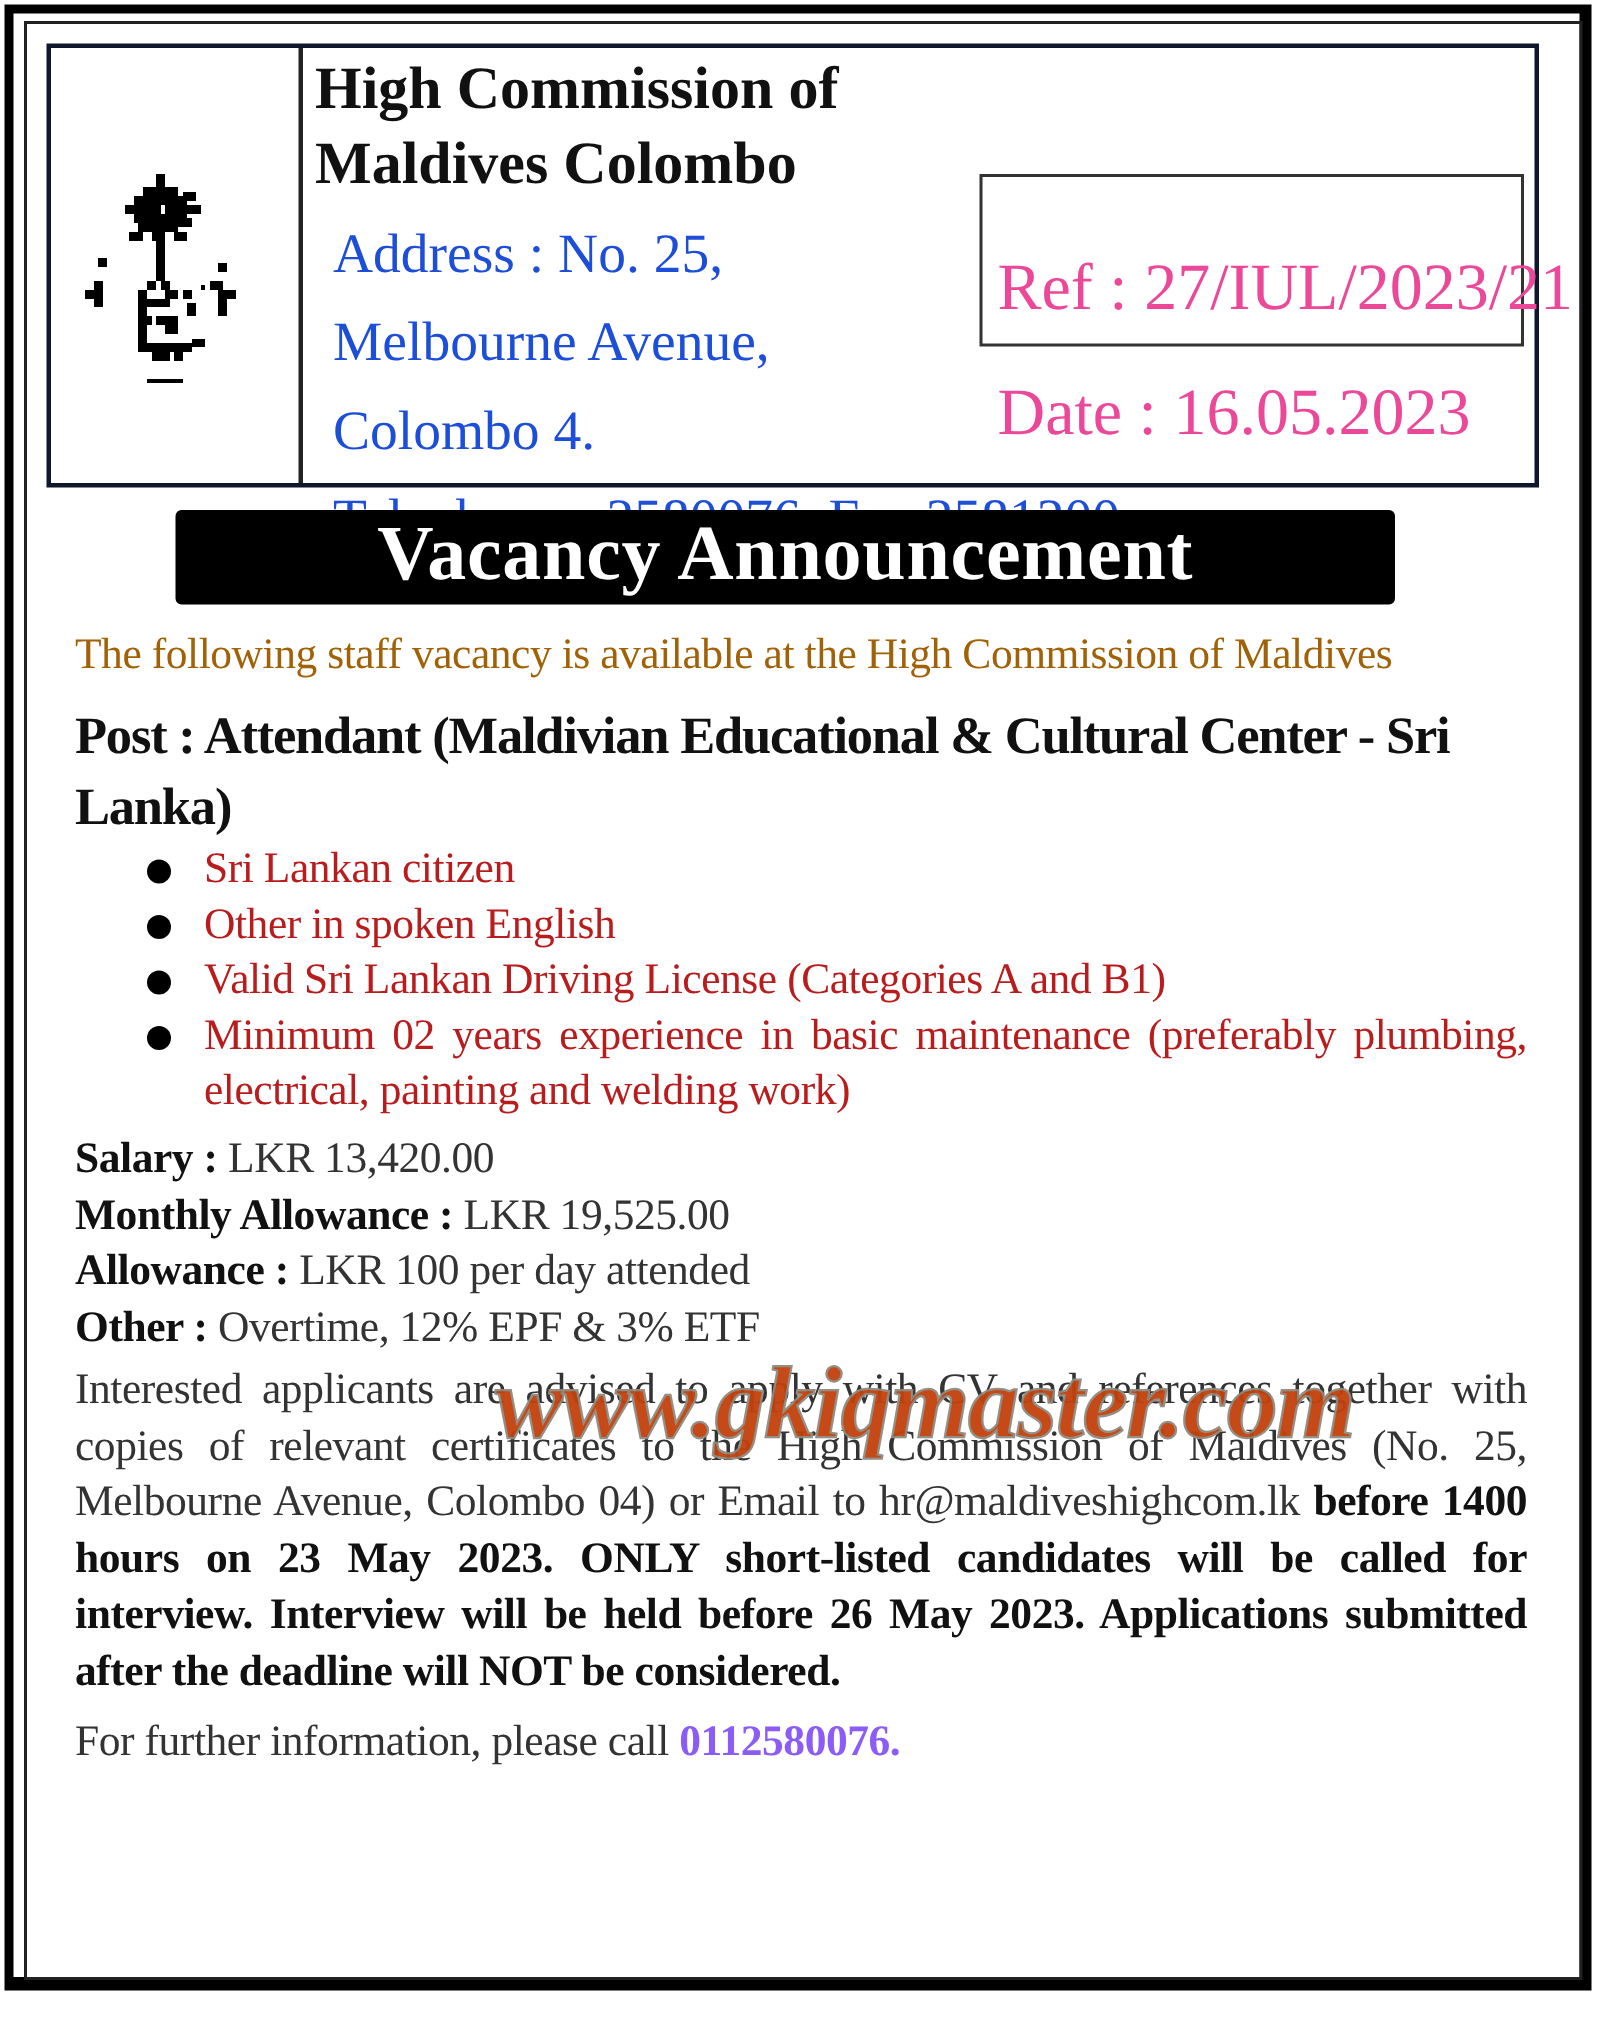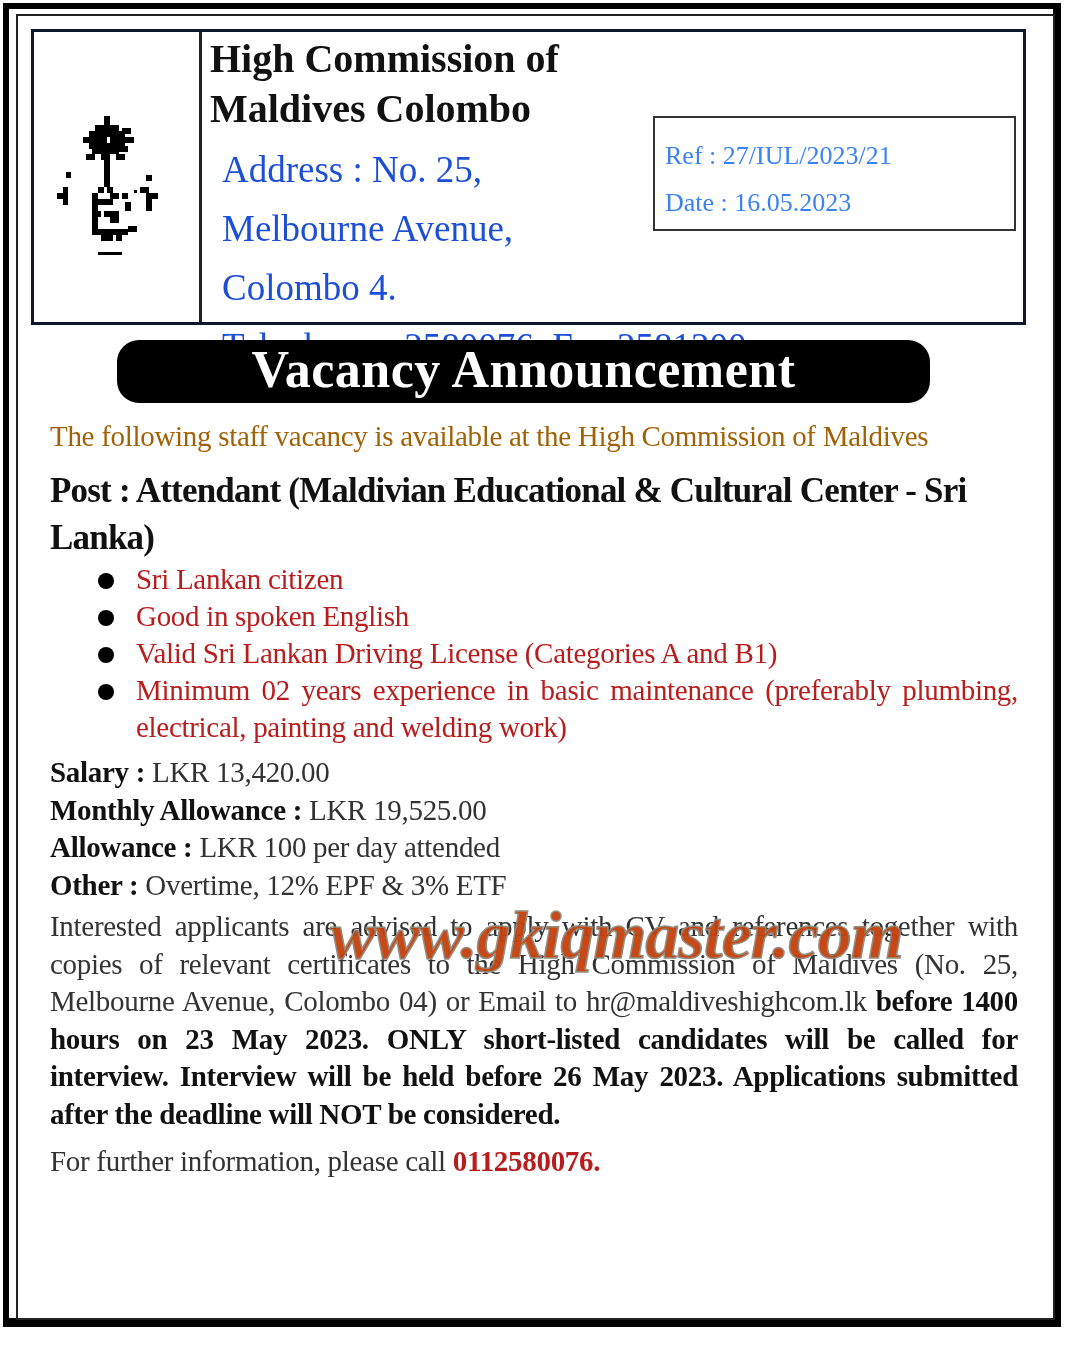--- a/index.html
+++ b/index.html
@@ -30,24 +30,24 @@
   .org-block { position: absolute; left: 176px; top: 2px; }
   .org-title {
     font-weight: bold; font-size: 40px; line-height: 50px; color: #111;
     margin: 0;
   }
   .org-line { font-size: 37px; line-height: 47px; color: #1d4ed8; margin: 12px; }
   .ref-box {
     position: absolute; left: 619px; top: 84px; width: 363px; height: 115px;
     border: 2px solid #333; box-sizing: border-box; padding: 14px 0 0 10px;
   }
-  .ref-line { font-size: 26px; line-height: 47px; color: #3b82f6; white-space: nowrap; }
+  .ref-line { font-size: 44px; line-height: 47px; color: #ec4899; white-space: nowrap; margin-top: 36px; }
   .banner {
     position: absolute; left: 117px; top: 340px; width: 813px; height: 63px;
-    background: #000; border-radius: 22px; color: #fff; text-align: center;
+    background: #000; border-radius: 4px; color: #fff; text-align: center;
     font-weight: bold; font-size: 52px; line-height: 60px; letter-spacing: 0.5px;
   }
   .content {
     position: absolute; left: 50px; top: 418px; width: 968px;
     font-family: "Liberation Sans Narrow", "Liberation Serif", serif;
   }
   .intro {
     font-size: 29px; line-height: 37px; text-align: justify; color: #a16207;
     margin: 0; font-stretch: condensed; letter-spacing: -0.3px;
   }
@@ -67,21 +67,21 @@
   }
   .pay { margin-top: 8px; }
   .pay-line { font-size: 29px; line-height: 37.5px; color: #333; letter-spacing: -0.3px; white-space: nowrap; }
   .pay-line b { color: #111; }
   .apply {
     font-size: 29px; line-height: 37.5px; text-align: justify; color: #333;
     margin: 4px 0 0 0; letter-spacing: -0.3px;
   }
   .apply b { color: #111; }
   .further { font-size: 29px; line-height: 37px; color: #333; margin: 10px 0 0 0; letter-spacing: -0.3px; }
-  .further b { color: #b91c1c; }
+  .further b { color: #8b5cf6; }
   .watermark {
     position: absolute; left: 330px; top: 900px; font-size: 68px; line-height: 70px;
     font-weight: bold; font-style: italic; color: #c2410c;
     -webkit-text-stroke: 1.5px #8f8a7e; white-space: nowrap;
     font-family: "Liberation Serif", "DejaVu Serif", serif; letter-spacing: -1px;
     opacity: 0.95;
   }
 </style>
 </head>
 <body>
@@ -157,21 +157,21 @@
 </div>
 
 <div class="banner">Vacancy Announcement</div>
 
 <div class="content">
   <p class="intro">The following staff vacancy is available at the High Commission of Maldives</p>
   <p class="post">Post : Attendant (Maldivian Educational &amp; Cultural Center - Sri Lanka)</p>
 
   <ul class="req-list">
     <li><span class="bullet"></span><span>Sri Lankan citizen</span></li>
-    <li><span class="bullet"></span><span>Good in spoken English</span></li>
+    <li><span class="bullet"></span><span>Other in spoken English</span></li>
     <li><span class="bullet"></span><span>Valid Sri Lankan Driving License (Categories A and B1)</span></li>
     <li><span class="bullet"></span><span>Minimum 02 years experience in basic maintenance (preferably plumbing, electrical, painting and welding work)</span></li>
   </ul>
 
   <div class="pay">
     <div class="pay-line"><b>Salary :</b><span> LKR 13,420.00</span></div>
     <div class="pay-line"><b>Monthly Allowance :</b><span> LKR 19,525.00</span></div>
     <div class="pay-line"><b>Allowance :</b><span> LKR 100 per day attended</span></div>
     <div class="pay-line"><b>Other :</b><span> Overtime, 12% EPF &amp; 3% ETF</span></div>
   </div>

